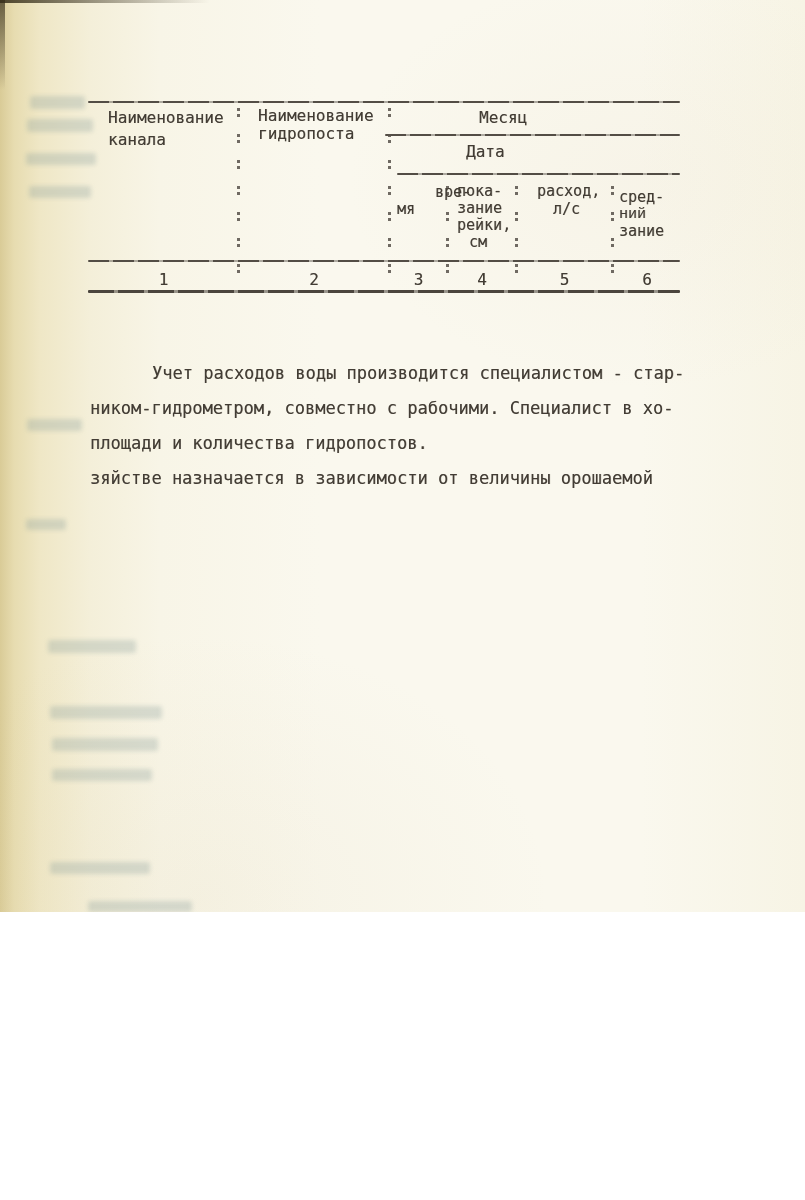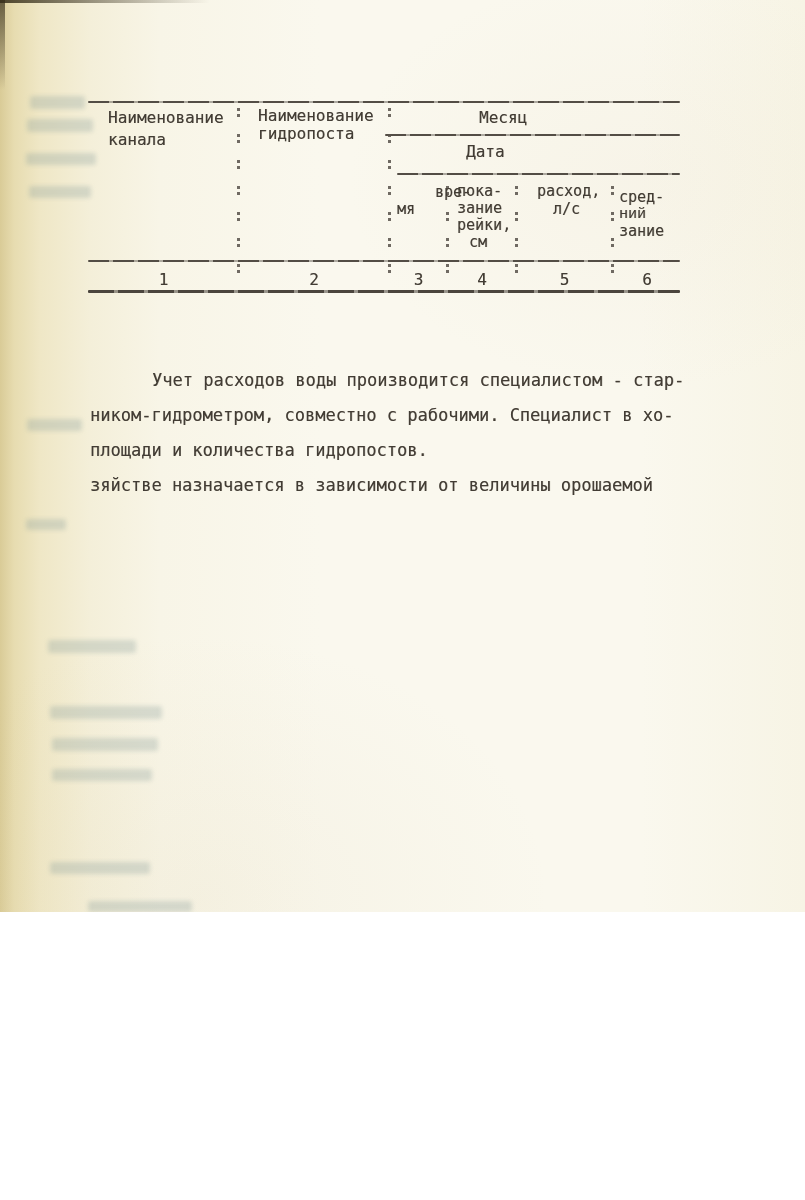--- a/index.html
+++ b/index.html
@@ -29,21 +29,21 @@
   .vsep{
     position:absolute;width:3px;
     background-image:repeating-linear-gradient(to bottom,#57514a 0 3px,transparent 3px 6px,#57514a 6px 9px,transparent 9px 26px);
     opacity:.85;
   }
   .para{
     position:absolute;left:90px;top:356px;width:614px;
     font-size:17px;line-height:35px;
   }
   .para .pline{white-space:pre;text-shadow:0.4px 0.3px 0.6px rgba(66,60,52,0.45);}
-  .para .indent{padding-left:62px;margin-top:7px;}
+  .para .indent{padding-left:62px;}
   .ghost{
     position:absolute;border-radius:3px;
     background:rgba(139,158,156,0.30);
     filter:blur(2px);
   }
   .edge-top{
     position:absolute;left:0;top:0;width:210px;height:3px;
     background:linear-gradient(90deg,rgba(52,44,24,0.85),rgba(52,44,24,0.0));
   }
   .edge-left{

